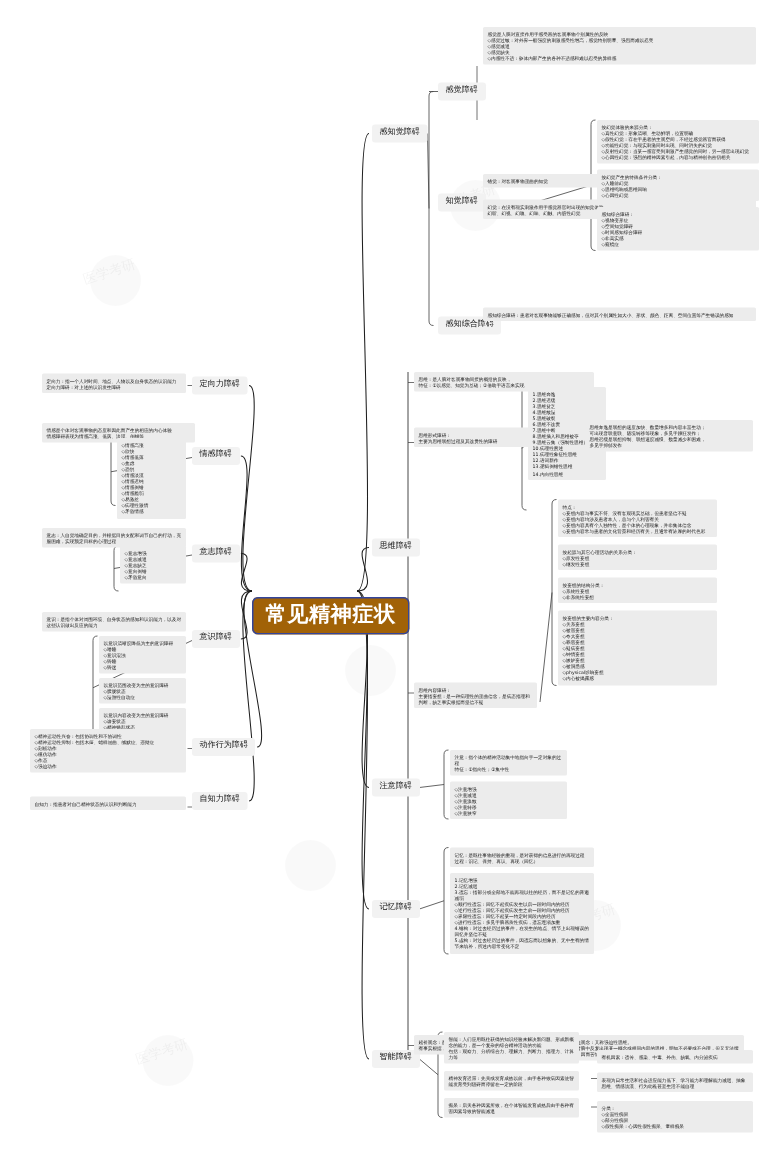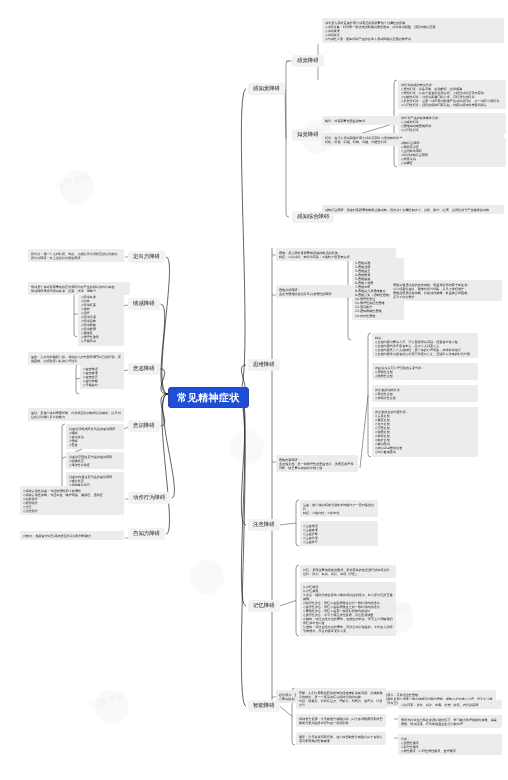--- a/index.html
+++ b/index.html
@@ -2,24 +2,24 @@
 <html><head>
 <meta charset="utf-8">
 <style>
   html,body{margin:0;padding:0;background:#fff;}
   body{width:508px;height:780px;position:relative;overflow:hidden;
        font-family:"DejaVu Sans","Liberation Sans",sans-serif;color:#1a1a1a;}
   #canvas{position:absolute;inset:0;width:508px;height:780px;}
   svg.links{position:absolute;left:0;top:0;width:508px;height:780px;pointer-events:none;}
   .node{position:absolute;box-sizing:border-box;}
   
-  .central{background:#1d4ed8;color:#fff;border-radius:4px;
-           font-size:10px;font-weight:bold;letter-spacing:.5px;
+  .central{background:#a16207;color:#fff;border-radius:4px;
+           font-size:14px;font-weight:bold;letter-spacing:.5px;
            padding:5px 9px;white-space:nowrap;line-height:1.1;
-           box-shadow:0 0 0 1px #33459c inset;}
+           box-shadow:0 0 0 1px #33459c inset;margin-top:11px;}
   
   .branch{background:#f2f2f2;border-radius:2px;font-size:5.4px;
           padding:3px 5px;white-space:nowrap;line-height:1.1;color:#111;}
   
   .box{background:#ececec;border-radius:1px;font-size:3.1px;
        line-height:1.32;padding:2.5px 3px;color:#141414;
        word-break:break-all;}
   .box .li{display:block;}
   .wm{position:absolute;color:rgba(0,0,0,.045);font-size:9px;
       transform:rotate(-18deg);white-space:nowrap;pointer-events:none;}

